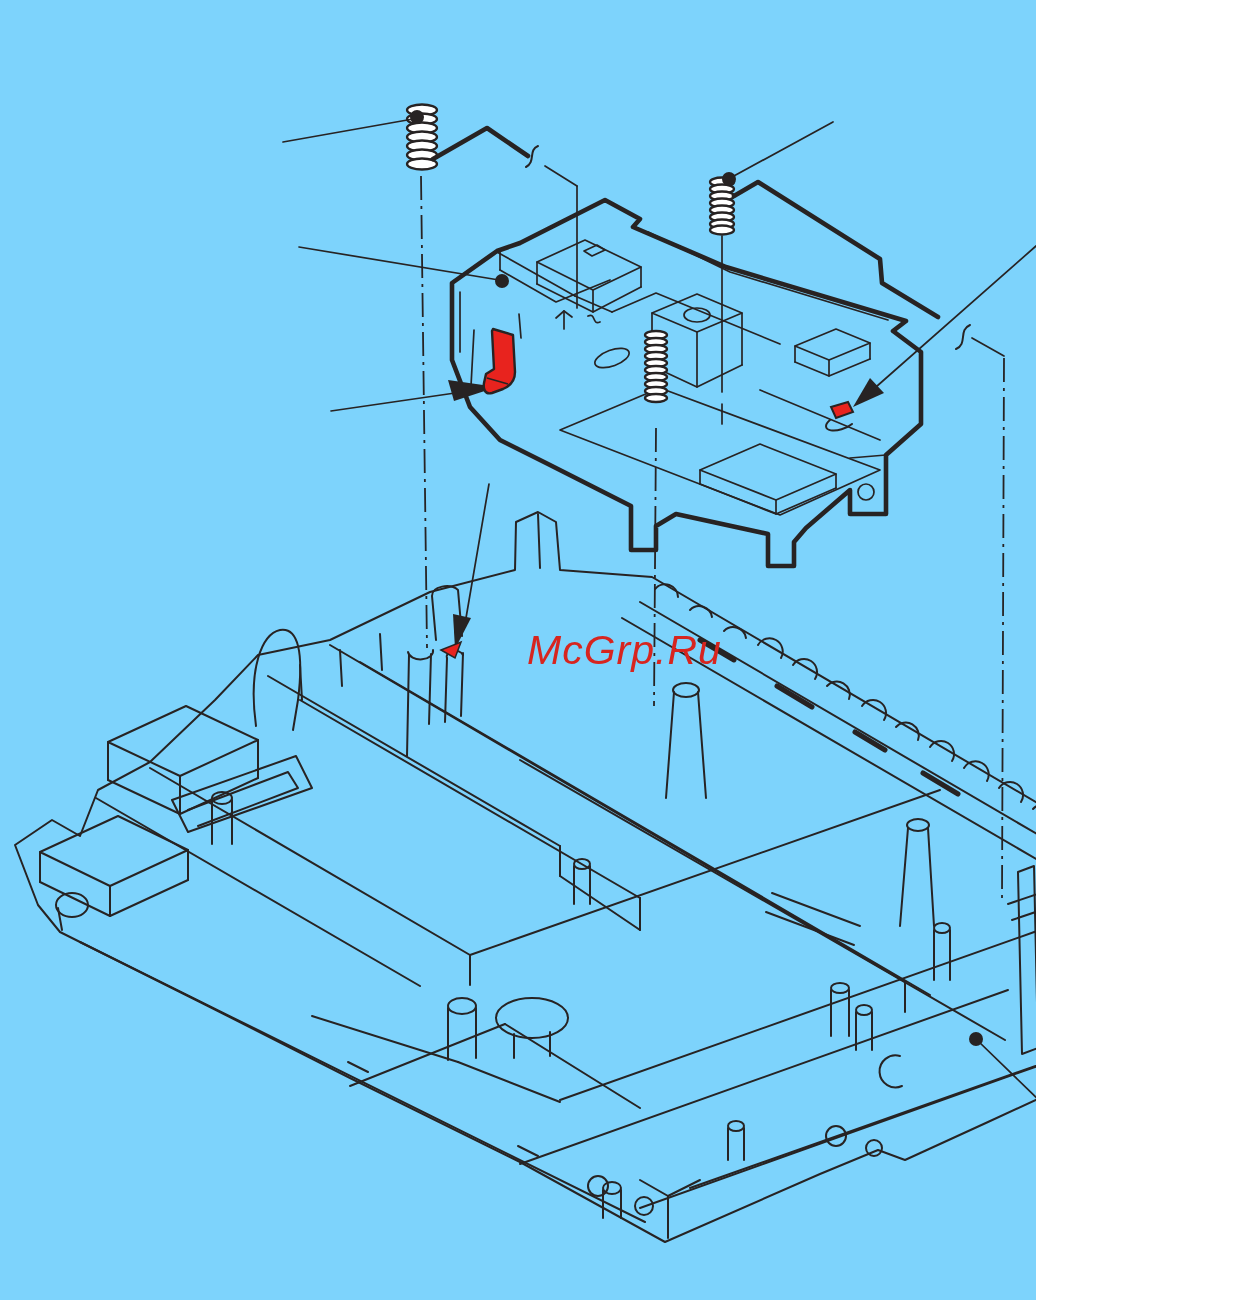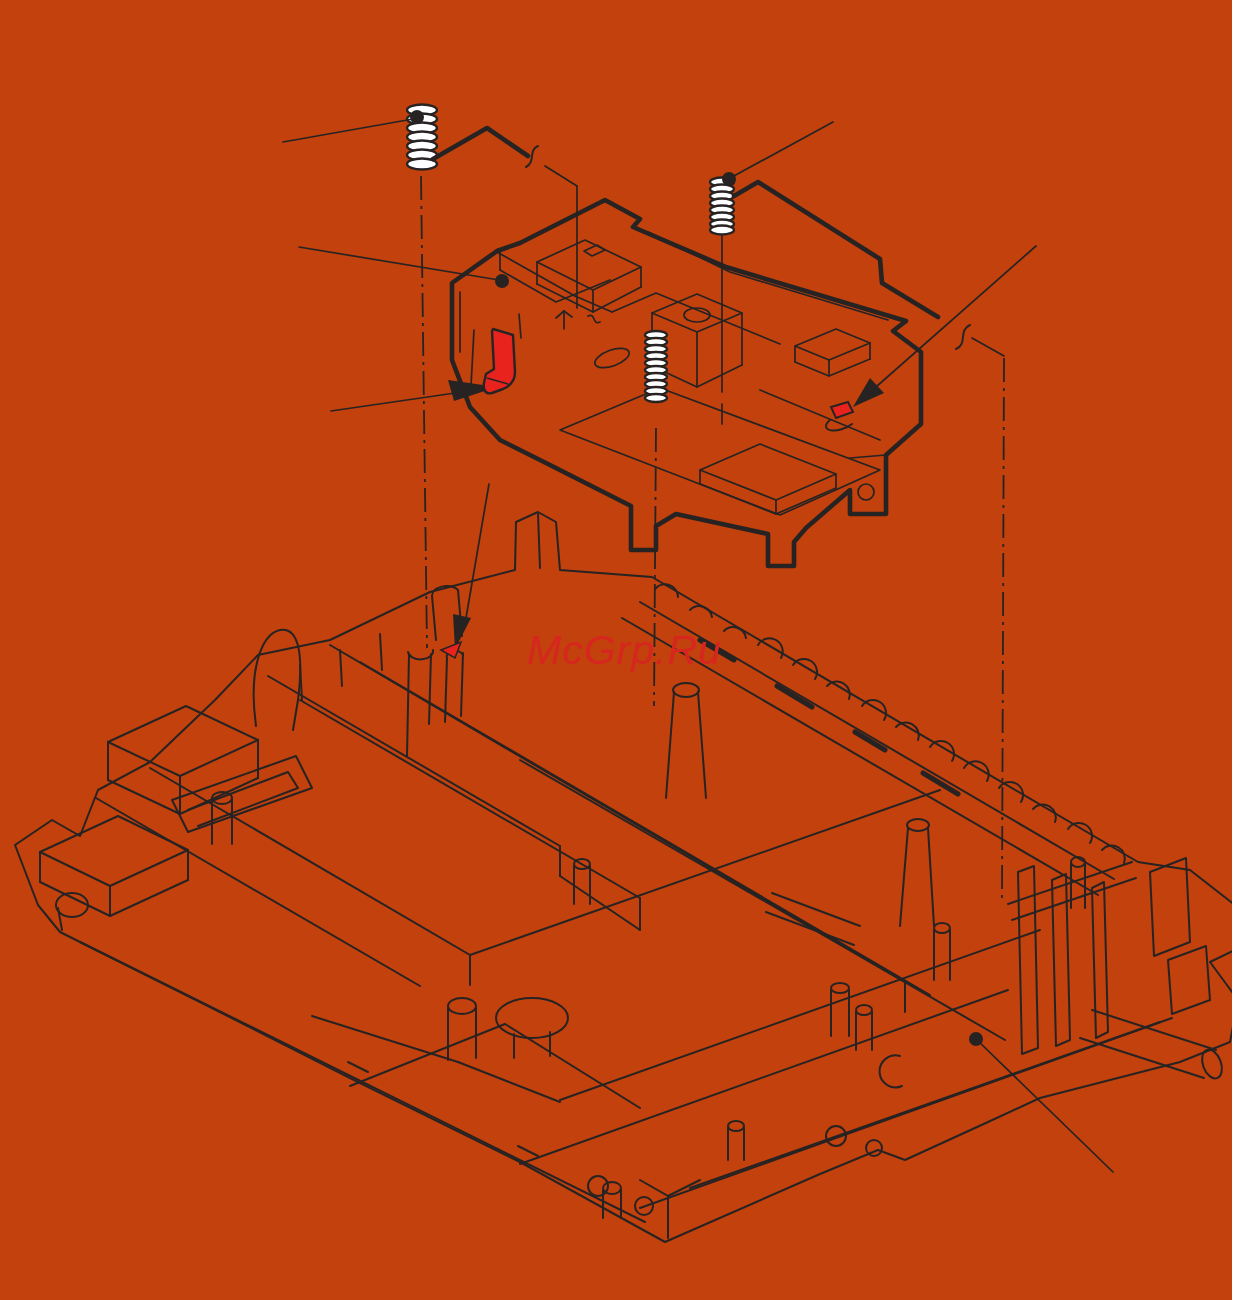--- a/index.html
+++ b/index.html
@@ -1,16 +1,16 @@
 <!DOCTYPE html>
 <html><head>
 <meta charset="utf-8">
 <style>
   html,body{margin:0;padding:0;background:#ffffff;}
-  .canvas{position:relative;width:1232px;height:1300px;background:#c2410c;overflow:hidden;
+  .canvas{position:relative;width:1036px;height:1300px;background:#7dd3fc;overflow:hidden;
           font-family:"Liberation Sans", sans-serif;}
   svg{position:absolute;left:0;top:0;}
   .ln{fill:none;stroke:#272323;stroke-width:2;stroke-linecap:round;stroke-linejoin:round;}
   .thk{fill:none;stroke:#272323;stroke-width:4.6;stroke-linecap:round;stroke-linejoin:round;}
   .thin{fill:none;stroke:#272323;stroke-width:1.7;stroke-linecap:round;stroke-linejoin:round;}
   .coil{fill:#ffffff;stroke:#272323;stroke-width:2.3;}
   .dot{fill:#272323;stroke:none;}
   .arrow{fill:#272323;stroke:none;}
   .dashdot{fill:none;stroke:#272323;stroke-width:1.8;stroke-dasharray:24 6 3 6;}
   .wm{font-style:italic;font-size:41px;letter-spacing:1px;}

